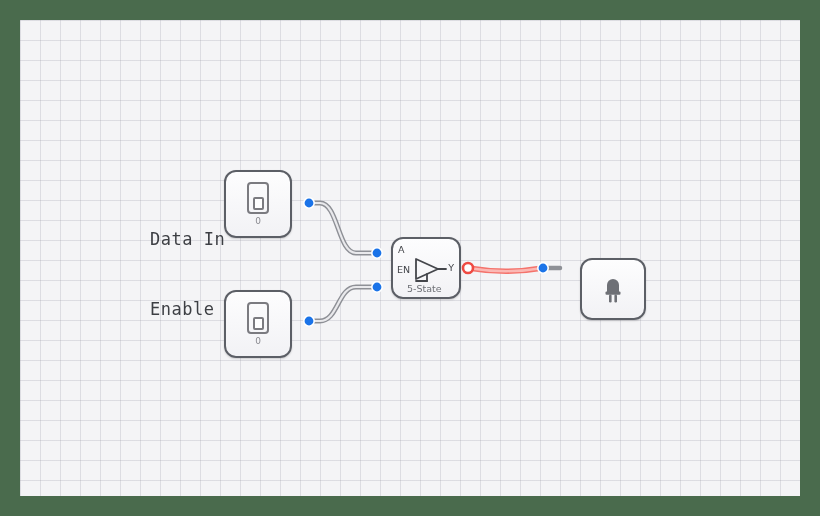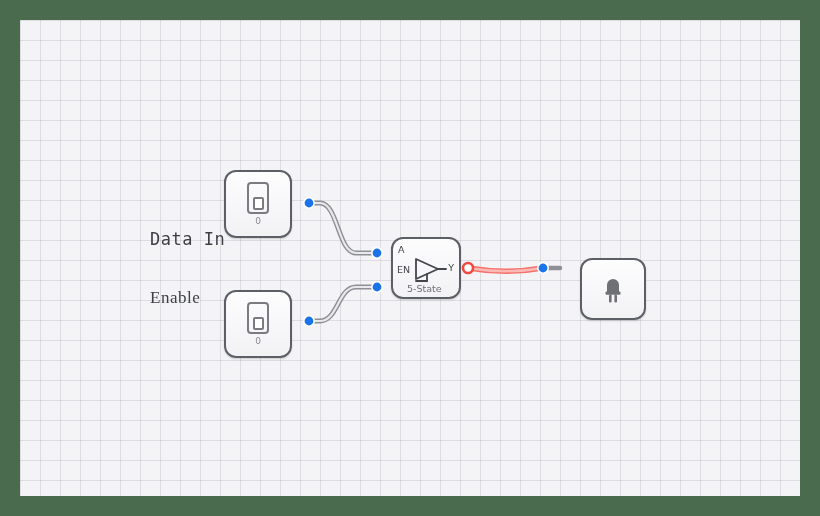--- a/index.html
+++ b/index.html
@@ -187,21 +187,21 @@
       <g>
         <circle cx="448" cy="248" r="5" fill="#ffffff" stroke="#ef4a42" stroke-width="2.6"></circle>
       </g>
       <g>
         <circle cx="523" cy="248" r="5.2" fill="#1a73e8" stroke="#ffffff" stroke-width="1.6"></circle>
       </g>
     </svg>
 
     <div class="canvas-label" style="left:130px; top:211px;">Data In</div>
 
-    <div class="canvas-label" style="left:130px; top:269px;font-family:Liberation Serif, serif;">Enable</div>
+    <div class="canvas-label" style="left:130px; top:281px;">Enable</div>
 
     <div class="node switch-node" style="left:204px; top:150px;">
       <div class="switch-icon">
         <div class="switch-lever"></div>
       </div>
       <div class="switch-value">0</div>
     </div>
 
     <div class="node switch-node" style="left:204px; top:270px;">
       <div class="switch-icon">

